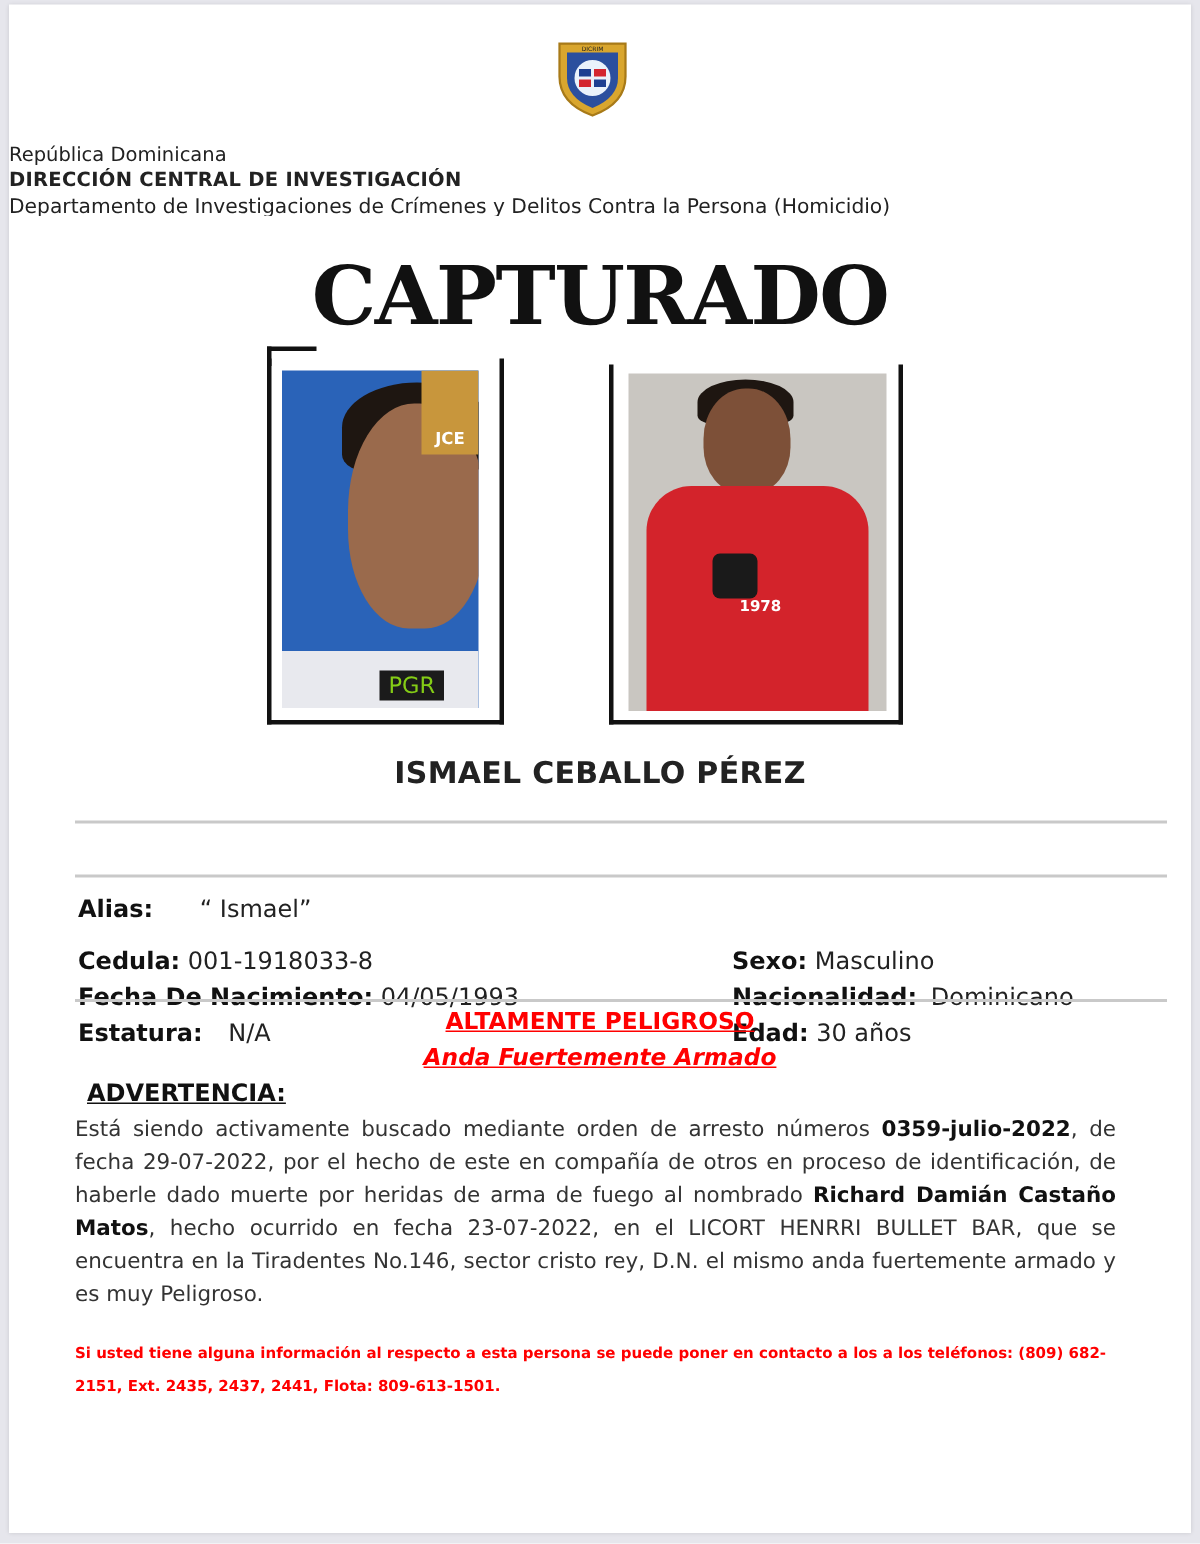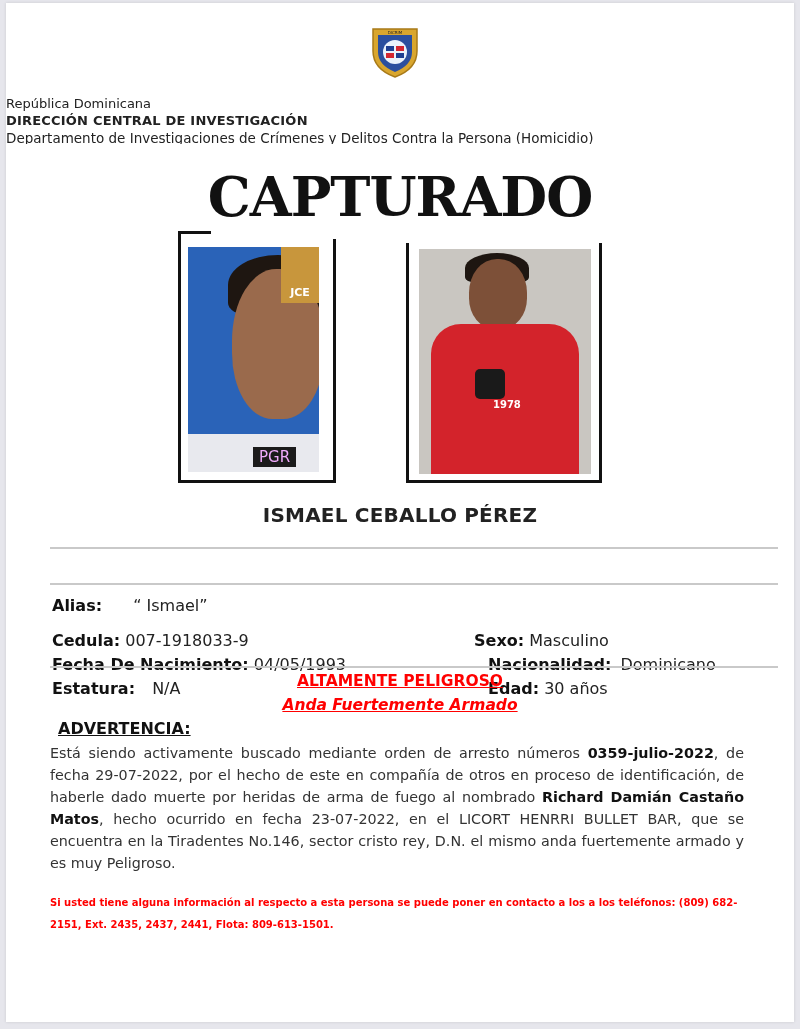--- a/index.html
+++ b/index.html
@@ -45,21 +45,21 @@
   }
   .pic { position: absolute; left: 7px; top: 8px; right: 14px; bottom: 8px; overflow: hidden; }
   .pic1 { background: #2a63b8; }
   .pic2 { background: #c9c6c1; left: 10px; top: 6px; right: 8px; bottom: 6px; }
   .jce-badge {
     position: absolute; right: 0; top: 0; width: 38px; height: 56px;
     background: #c8963c; color: #fff; font-weight: bold; font-size: 11px;
     display: flex; align-items: flex-end; justify-content: center; padding-bottom: 4px; box-sizing: border-box;
   }
   .pgr-label {
-    position: absolute; left: 65px; bottom: 5px; background: #1b1b1b; color: #f0abfc;
+    position: absolute; left: 65px; bottom: 5px; background: #1b1b1b; color: #84cc16;
     font-size: 15px; padding: 1px 6px;
   }
   .face { position: absolute; border-radius: 48% 48% 44% 44%; background: #9a6a4c; }
   .hair { position: absolute; border-radius: 50% 50% 20% 20%; background: #1e1611; }
   .shirt-white { position: absolute; left: 0; right: 0; bottom: 0; height: 38px; background: #e8e9ee; }
   .shirt-red { position: absolute; left: 12px; right: 12px; bottom: 0; height: 150px; background: #d3232b; border-radius: 30px 30px 0 0; }
   .shirt-text { position: absolute; color: #fff; font-weight: bold; font-size: 10px; }
 
   .name {
     left: 0; width: 788px; top: 500px; text-align: center;
@@ -138,32 +138,32 @@
 
   <div class="abs row" style="left:46px; top:557px;">
     <span class="lbl">Alias:</span>
     <span class="val" style="margin-left:26px;">“ Ismael”</span>
   </div>
 
   <div class="abs rule" style="top:580px;"></div>
 
   <div class="abs row" style="left:46px; top:592px;">
     <span class="lbl">Cedula:</span>
-    <span class="val">007-1918033-9</span>
+    <span class="val">001-1918033-8</span>
   </div>
   <div class="abs row" style="left:46px; top:616px;">
     <span class="lbl">Fecha De Nacimiento:</span>
     <span class="val">04/05/1993</span>
   </div>
   <div class="abs row" style="left:46px; top:640px;">
     <span class="lbl">Estatura:</span>
     <span class="val" style="margin-left:12px;">N/A</span>
   </div>
 
-  <div class="abs row" style="left:468px; top:592px;">
+  <div class="abs row" style="left:482px; top:592px;">
     <span class="lbl">Sexo:</span>
     <span class="val">Masculino</span>
   </div>
   <div class="abs row" style="left:482px; top:616px;">
     <span class="lbl">Nacionalidad:</span>
     <span class="val" style="margin-left:4px;">Dominicano</span>
   </div>
   <div class="abs row" style="left:482px; top:640px;">
     <span class="lbl">Edad:</span>
     <span class="val">30 años</span>

